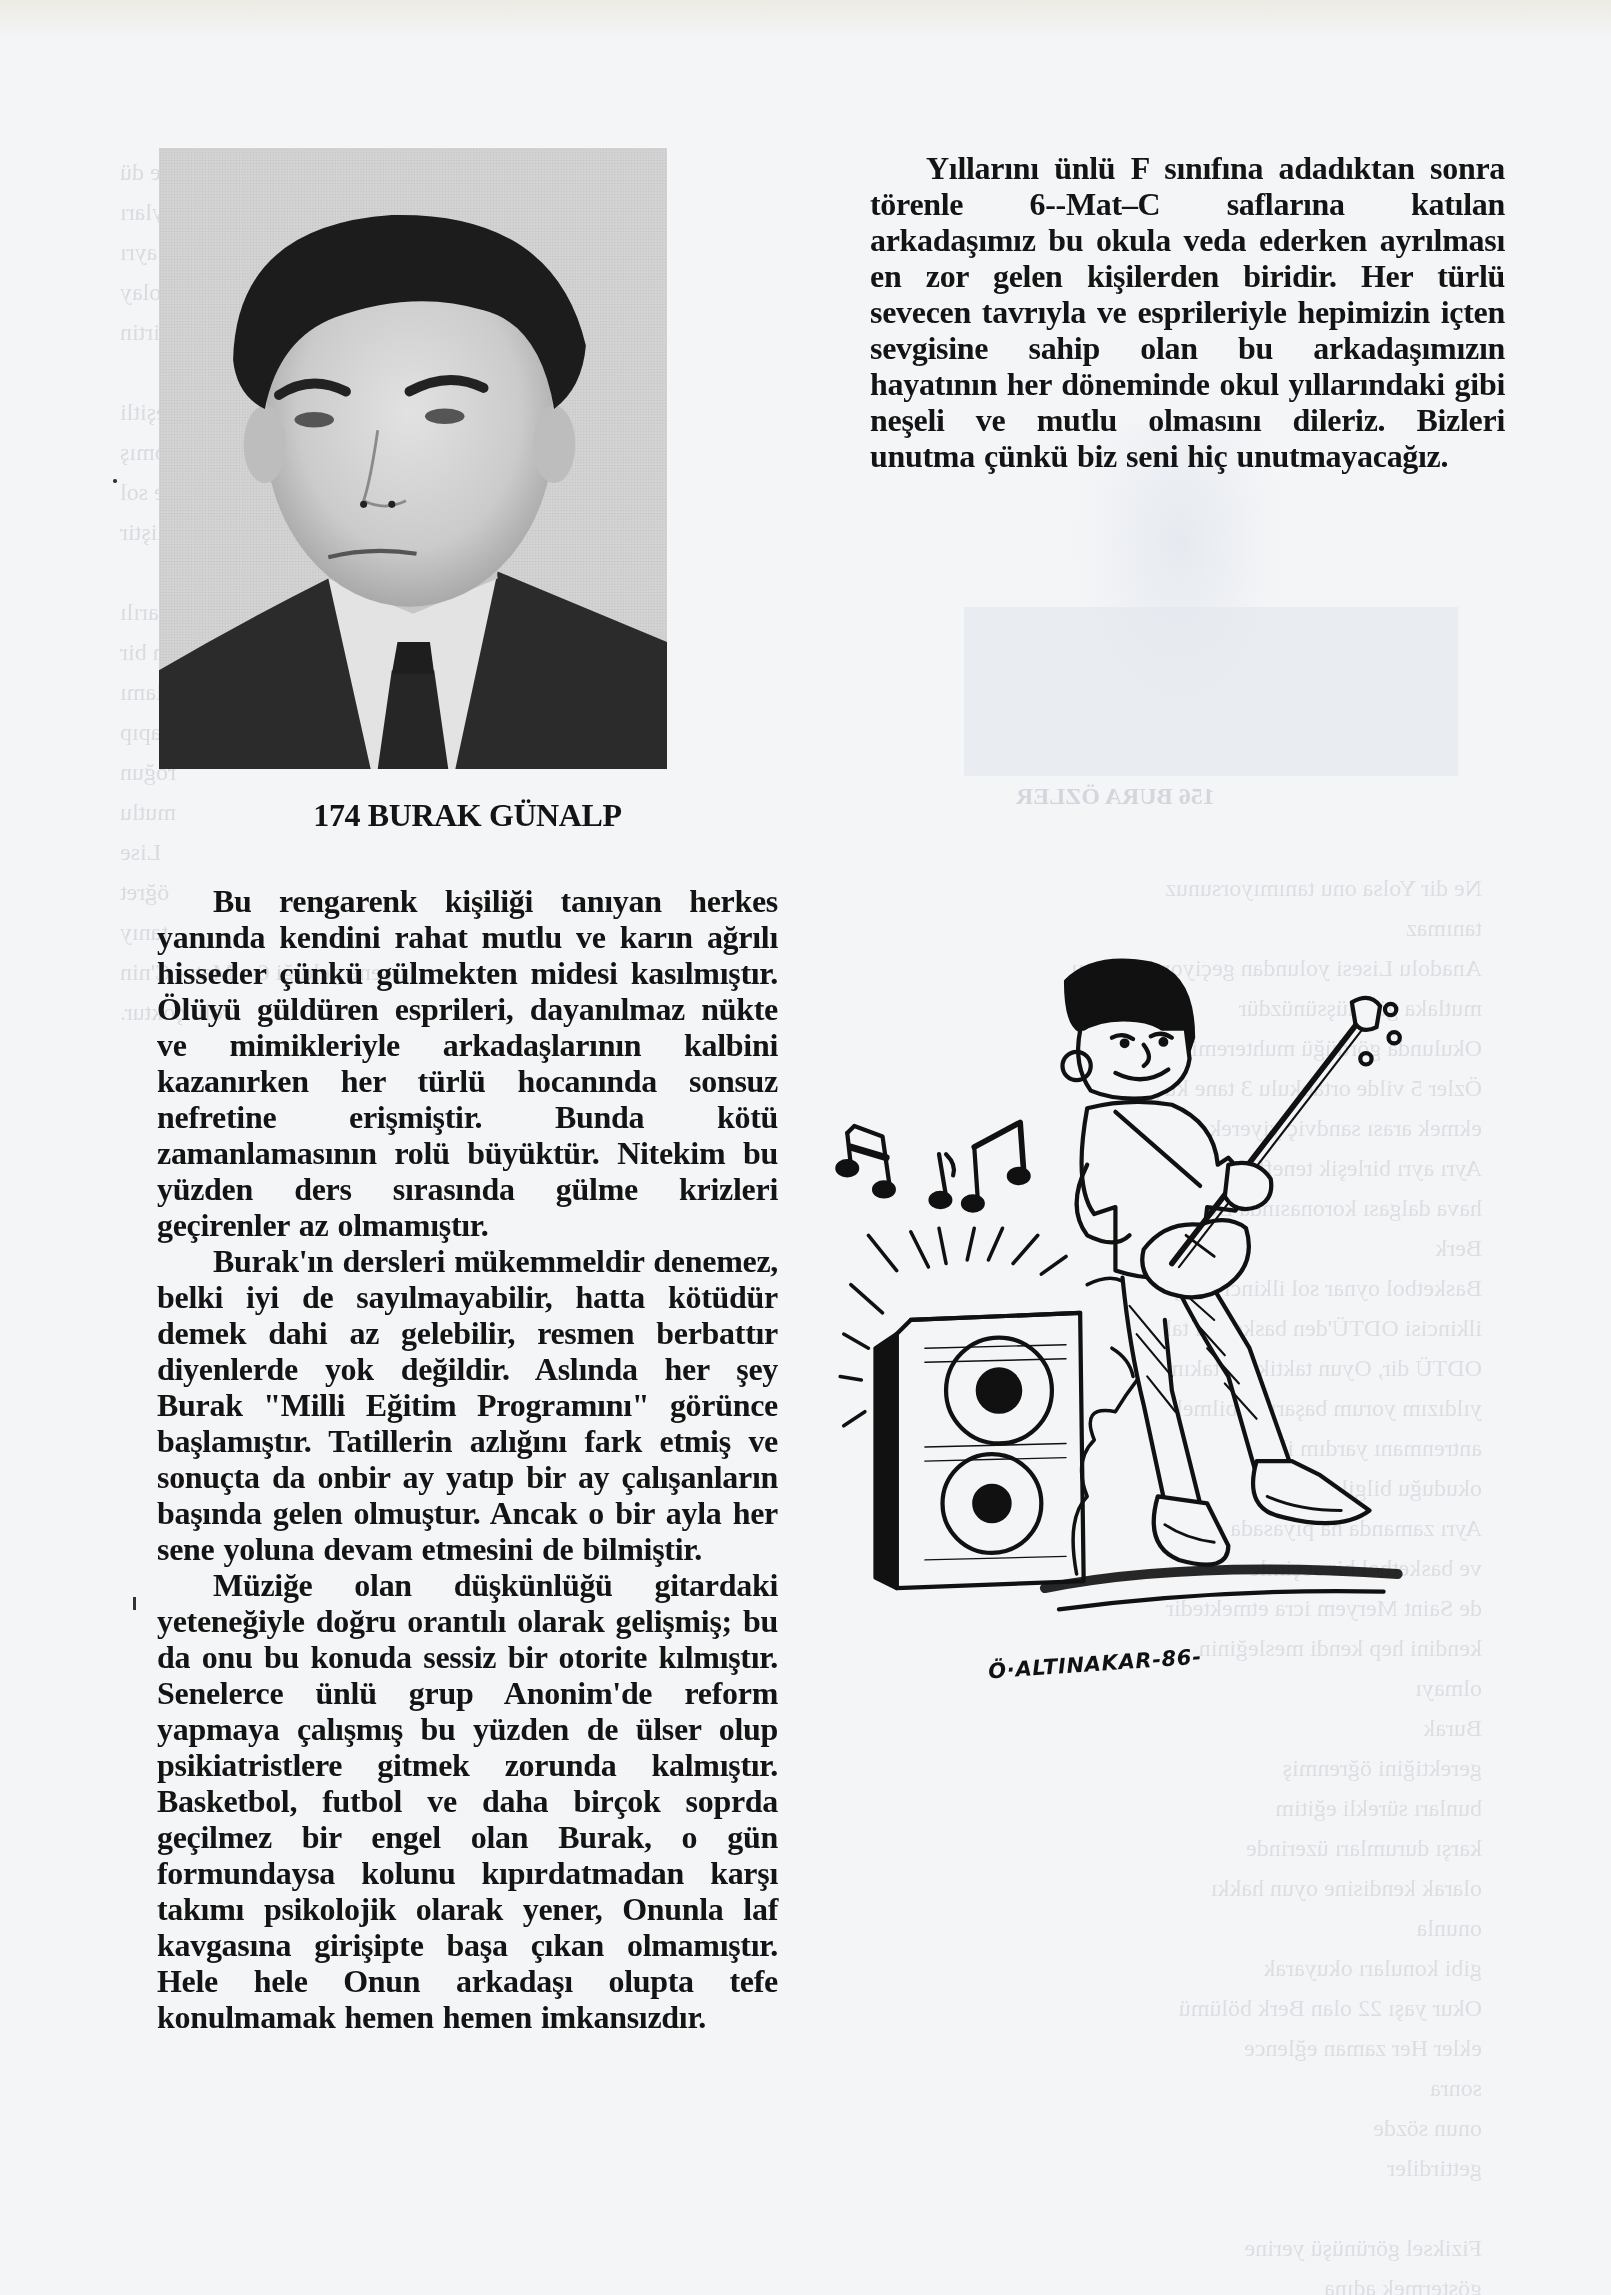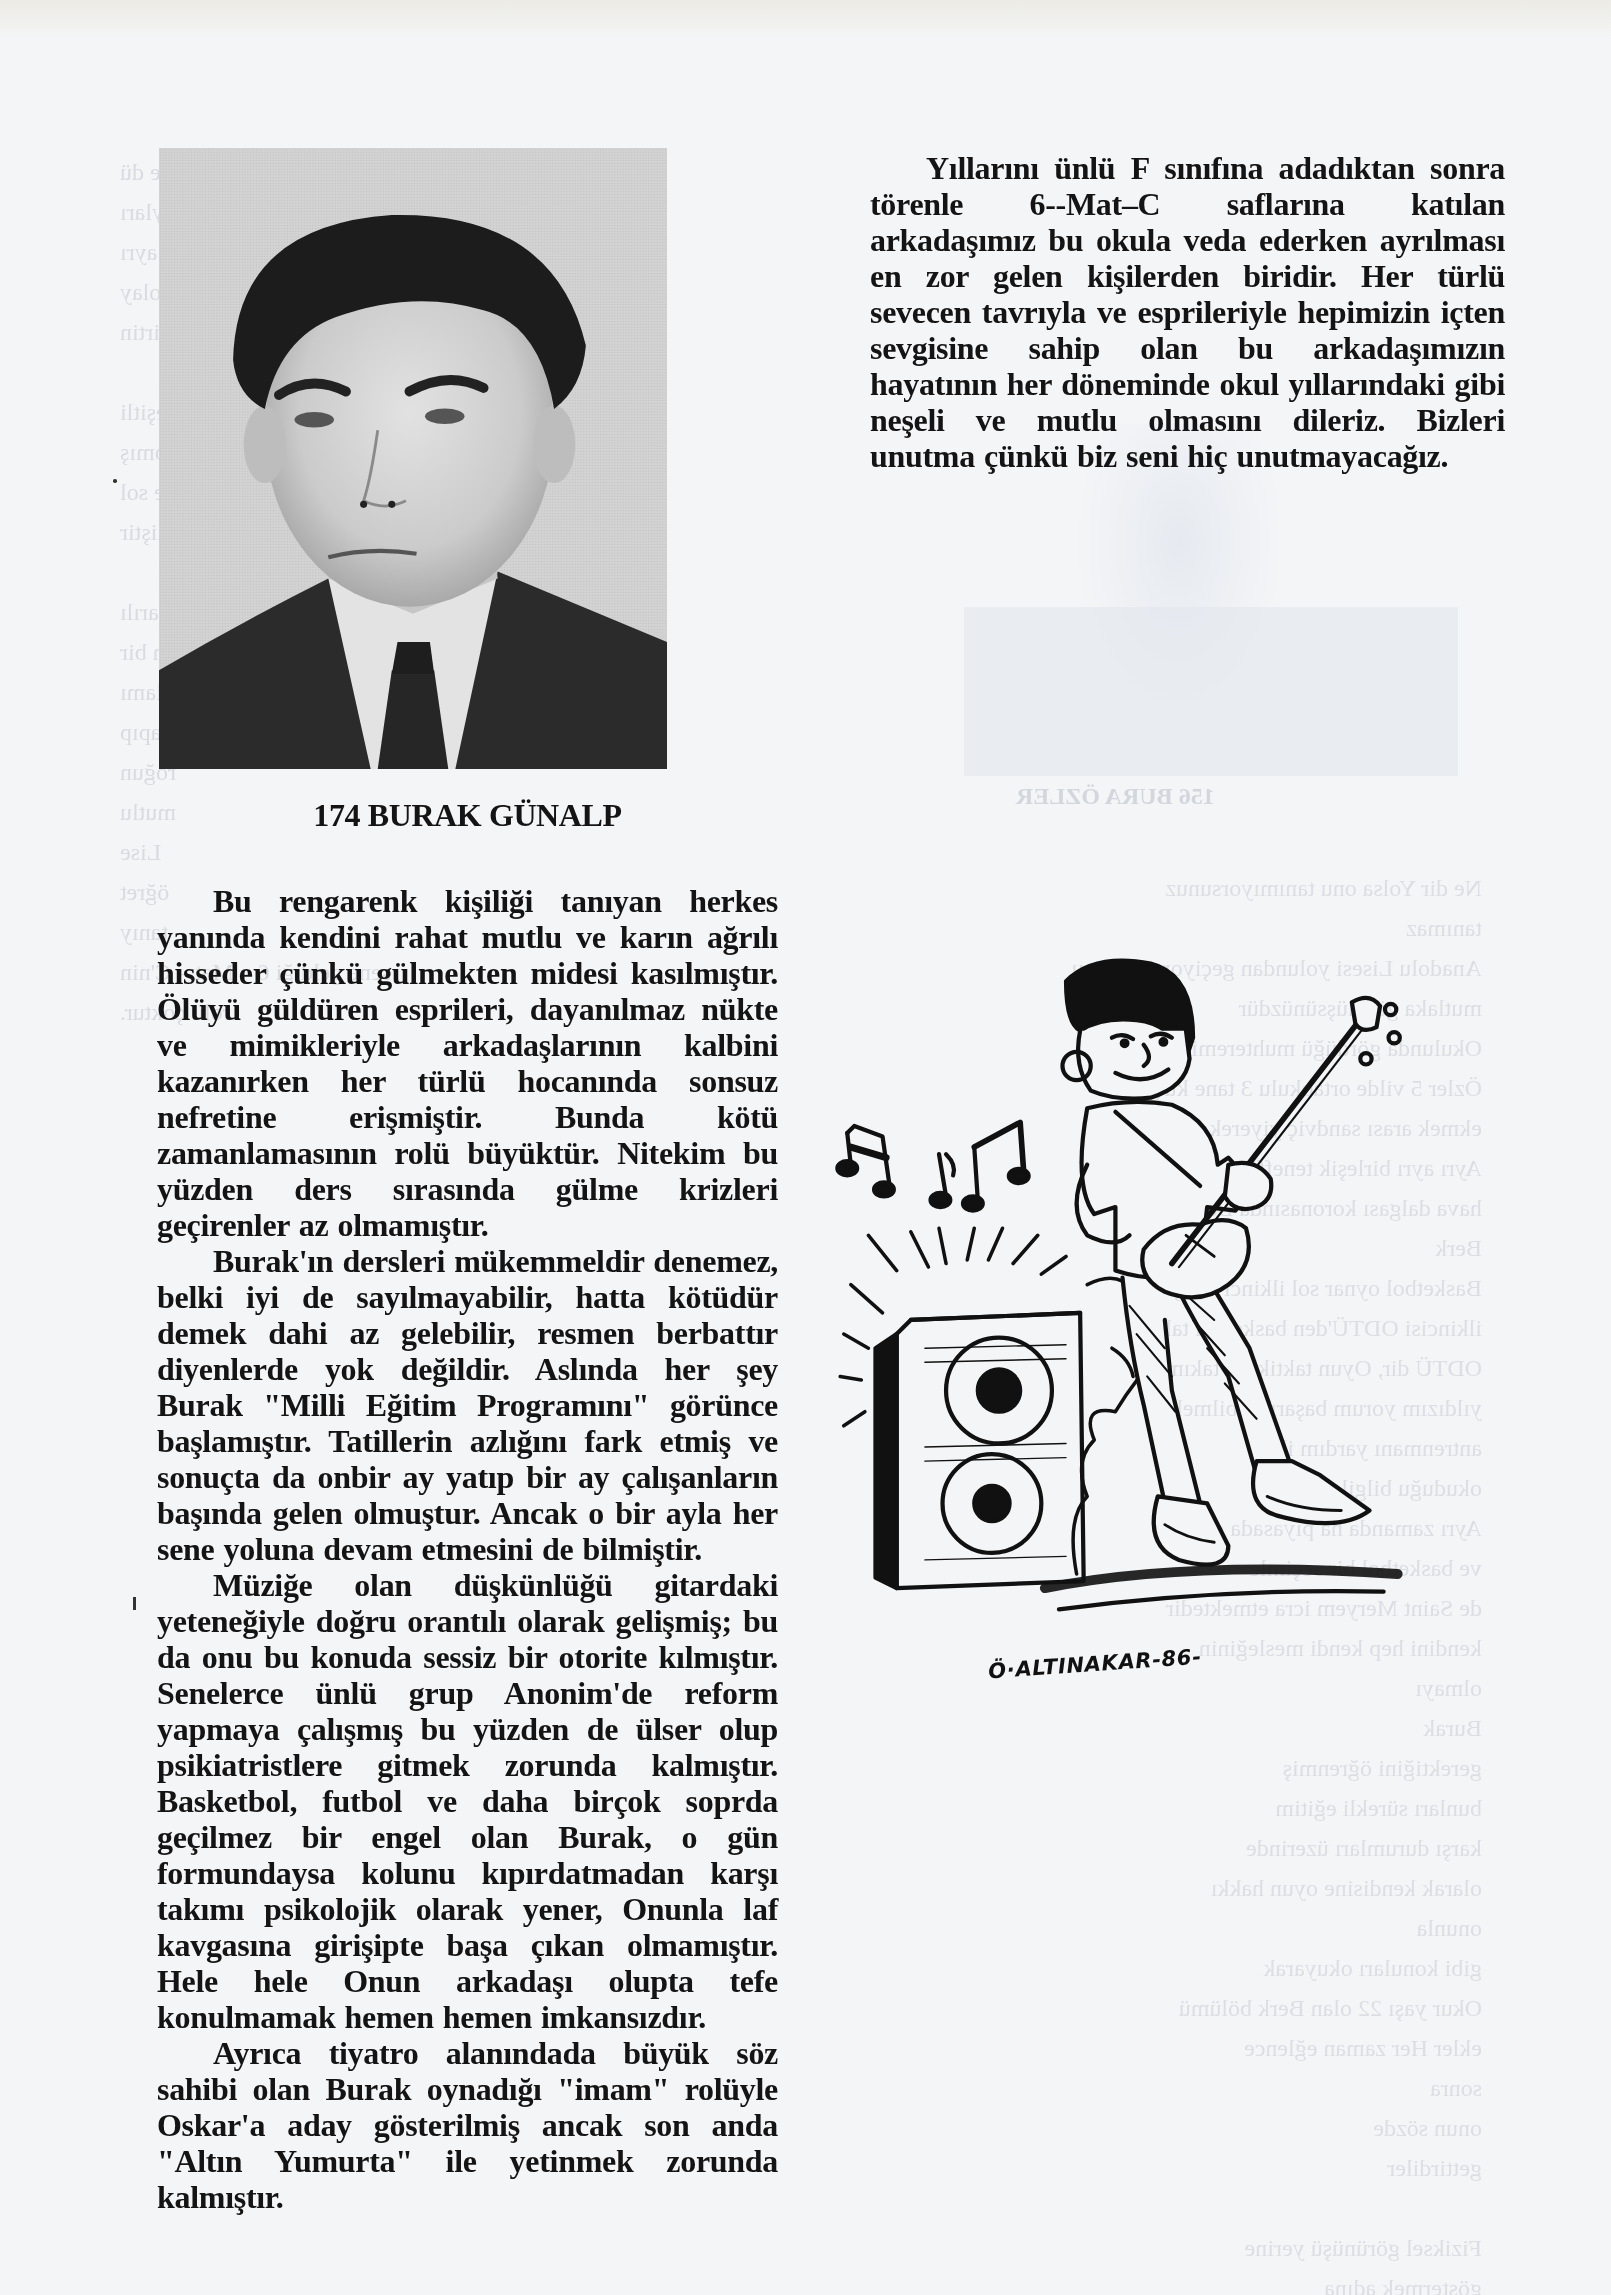--- a/index.html
+++ b/index.html
@@ -173,21 +173,20 @@
 
   <div class="col-right">
     <p class="para">Yıllarını ünlü F sınıfına adadıktan sonra törenle 6--Mat–C saflarına katılan arkadaşımız bu okula veda ederken ayrılması en zor gelen kişilerden biridir. Her türlü sevecen tavrıyla ve esprileriyle hepimizin içten sevgisine sahip olan bu arkadaşımızın hayatının her döneminde okul yıllarındaki gibi neşeli ve mutlu olmasını dileriz. Bizleri unutma çünkü biz seni hiç unutmayacağız.</p>
   </div>
 
   <div class="col-left">
     <h2 class="heading">174 BURAK GÜNALP</h2>
     <p class="para">Bu rengarenk kişiliği tanıyan herkes yanında kendini rahat mutlu ve karın ağrılı hisseder çünkü gülmekten midesi kasılmıştır. Ölüyü güldüren esprileri, dayanılmaz nükte ve mimikleriyle arkadaşlarının kalbini kazanırken her türlü hocanında sonsuz nefretine erişmiştir. Bunda kötü zamanlamasının rolü büyüktür. Nitekim bu yüzden ders sırasında gülme krizleri geçirenler az olmamıştır.</p>
     <p class="para">Burak'ın dersleri mükemmeldir denemez, belki iyi de sayılmayabilir, hatta kötüdür demek dahi az gelebilir, resmen berbattır diyenlerde yok değildir. Aslında her şey Burak "Milli Eğitim Programını" görünce başlamıştır. Tatillerin azlığını fark etmiş ve sonuçta da onbir ay yatıp bir ay çalışanların başında gelen olmuştur. Ancak o bir ayla her sene yoluna devam etmesini de bilmiştir.</p>
     <p class="para">Müziğe olan düşkünlüğü gitardaki yeteneğiyle doğru orantılı olarak gelişmiş; bu da onu bu konuda sessiz bir otorite kılmıştır. Senelerce ünlü grup Anonim'de reform yapmaya çalışmış bu yüzden de ülser olup psikiatristlere gitmek zorunda kalmıştır. Basketbol, futbol ve daha birçok soprda geçilmez bir engel olan Burak, o gün formundaysa kolunu kıpırdatmadan karşı takımı psikolojik olarak yener, Onunla laf kavgasına girişipte başa çıkan olmamıştır. Hele hele Onun arkadaşı olupta tefe konulmamak hemen hemen imkansızdır.</p>
-    <p class="para">Ayrıca tiyatro alanındada büyük söz sahibi olan Burak oynadığı "imam" rolüyle Oskar'a aday gösterilmiş ancak son anda "Altın Yumurta" ile yetinmek zorunda kalmıştır.</p>
   </div>
 
   <div class="margin-mark" style="left:133px; top:1597px;"></div>
   <div class="margin-mark" style="left:113px; top:479px; width:3.5px; height:3.5px; border-radius:50%;"></div>
 
   <div class="illus">
     <svg viewBox="0 0 1000 1050">
       <g fill="none" stroke="#111" stroke-width="6" stroke-linecap="round" stroke-linejoin="round">
 
         <g>

